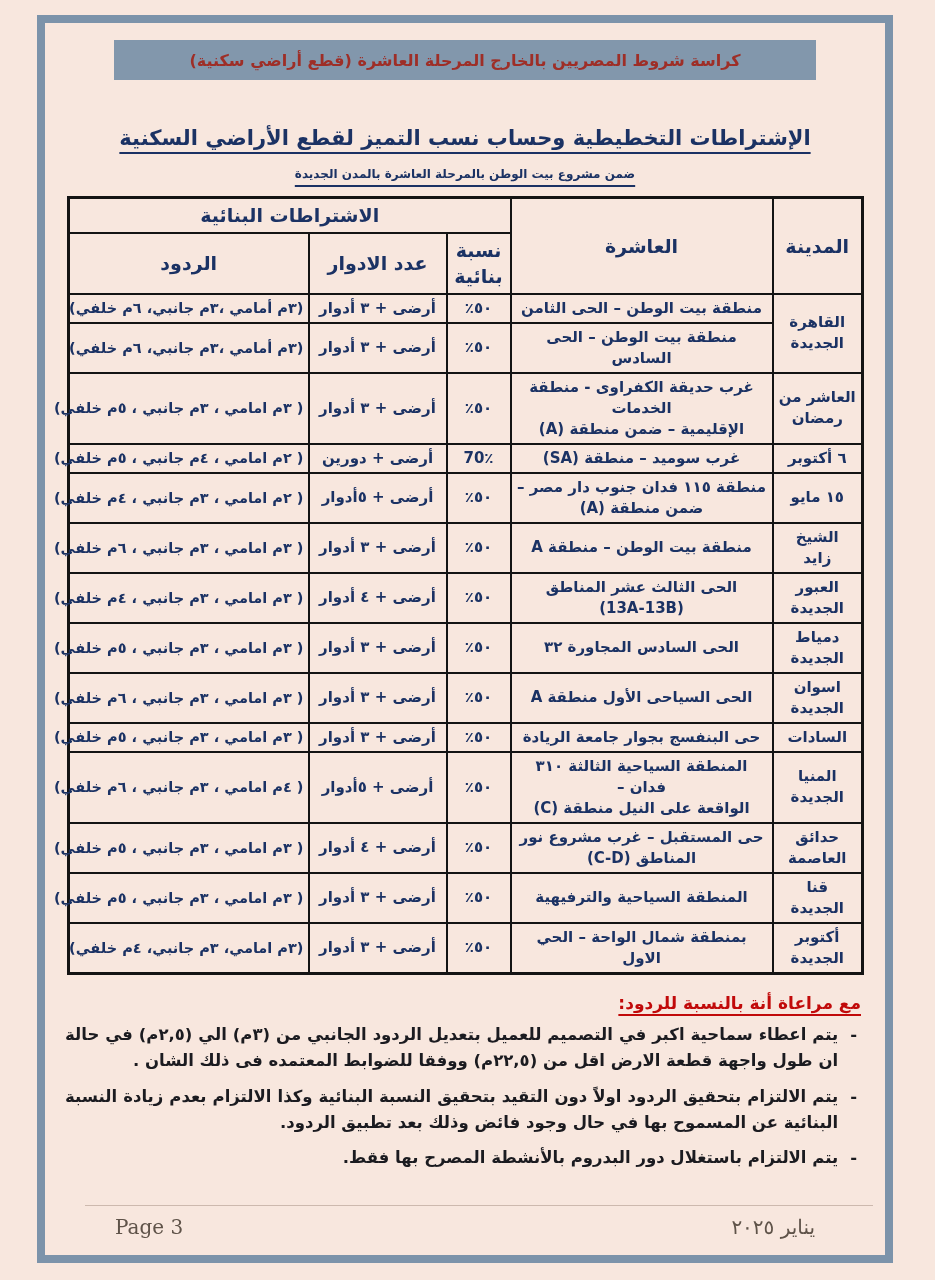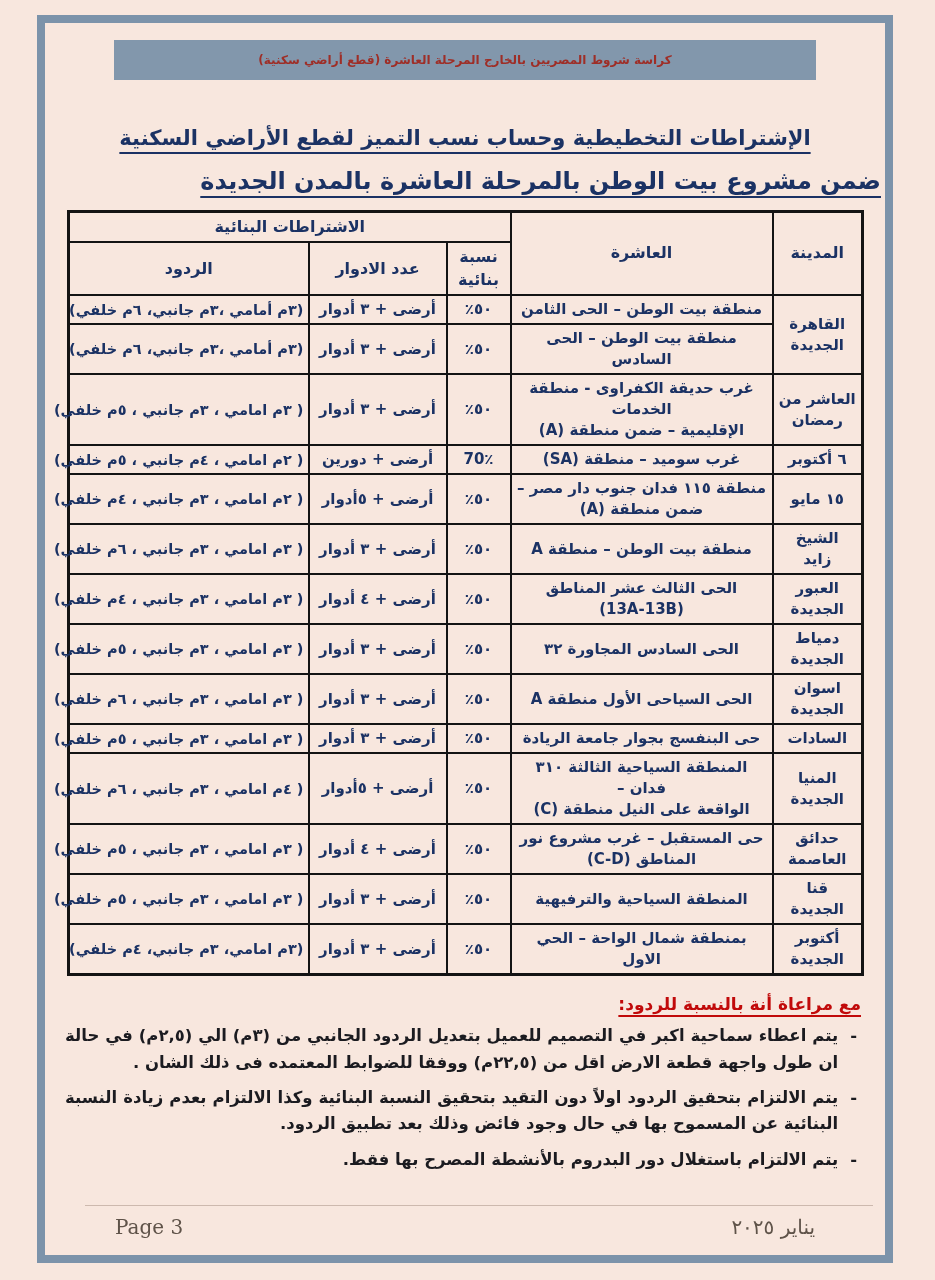--- a/index.html
+++ b/index.html
@@ -10,41 +10,41 @@
     overflow:hidden;
   }
   .frame{
     position:absolute;left:37px;top:15px;width:840px;height:1232px;
     border:8px solid #7c93aa;background:#f8e7de;direction:rtl;
   }
   .band{
     margin:17px auto 0;width:702px;height:40px;background:#8297ac;
     display:flex;align-items:center;justify-content:center;
   }
-  .band span{color:#9e2e27;font-weight:bold;font-size:12px;letter-spacing:.2px;}
+  .band span{color:#9e2e27;font-weight:bold;font-size:16px;letter-spacing:.2px;}
   .title{
     text-align:center;color:#1b3264;font-weight:bold;margin:4px;
     text-decoration:underline;text-decoration-thickness:2px;text-underline-offset:7px;
   }
   .title1{margin-top:46px;font-size:21px;}
-  .title2{margin-top:17px;font-size:24px;text-align:right;}
+  .title2{margin-top:17px;font-size:12px;}
   .red-intro{
     margin:20px 22px 0 16px;text-align:right;color:#c10a0a;
     font-size:16.5px;font-weight:bold;
     text-decoration:underline;text-decoration-thickness:1.5px;text-underline-offset:6px;
   }
   table.cond{
     border-collapse:collapse;margin:15px 21px 0 25px;width:794px;
     border:3px solid #141414;table-layout:fixed;
   }
   .cond th,.cond td{
     border:2px solid #141414;text-align:center;vertical-align:middle;
     color:#1b3264;font-weight:bold;padding:3px 4px;line-height:1.4;
   }
-  .cond th{font-size:16px;}
+  .cond th{font-size:19px;}
   .cond td{font-size:15px;}
   td.city,td.region{white-space:pre-line;}
   td.ratio,td.floors,td.setbacks{white-space:nowrap;}
   td.setbacks{font-size:14.5px;}
   .notes{margin:18px 24px 0 20px;}
   .notes-heading{
     color:#c10a0a;font-weight:bold;font-size:17px;text-align:right;
     text-decoration:underline;text-decoration-thickness:1.5px;text-underline-offset:5px;
   }
   .note-item{

